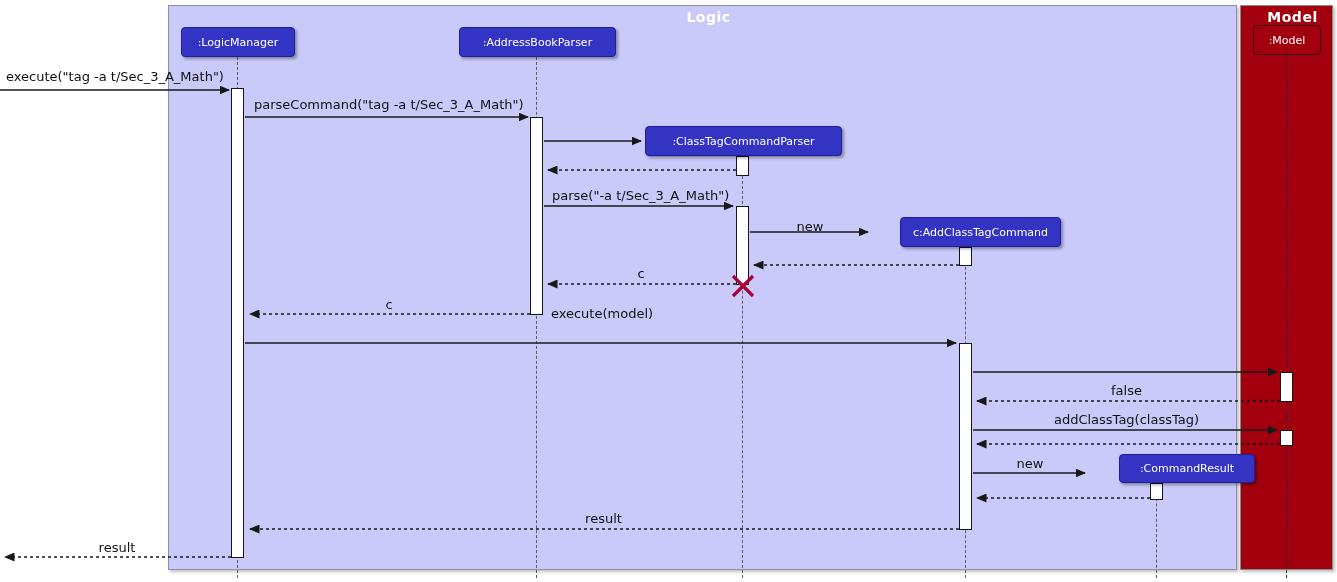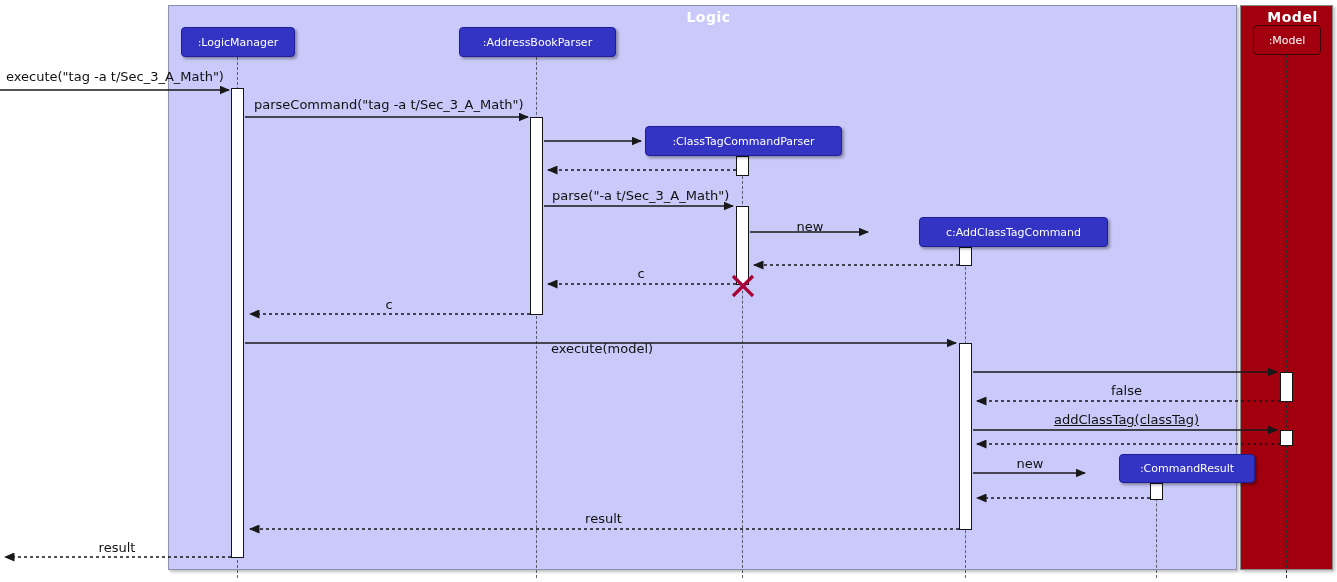--- a/index.html
+++ b/index.html
@@ -90,30 +90,30 @@
     </g>
     <g stroke="#A80036" stroke-width="3.2">
       <line x1="733" y1="276" x2="753" y2="296"></line>
       <line x1="753" y1="276" x2="733" y2="296"></line>
     </g>
   </svg>
 
   <div class="pbox" style="left:181px;top:27px;width:114px;height:30px;background:#3333C4;border:1.5px solid #1e1e96;">:LogicManager</div>
   <div class="pbox" style="left:459px;top:27px;width:157px;height:30px;background:#3333C4;border:1.5px solid #1e1e96;">:AddressBookParser</div>
   <div class="pbox" style="left:645px;top:126px;width:197px;height:30px;background:#3333C4;border:1.5px solid #1e1e96;">:ClassTagCommandParser</div>
-  <div class="pbox" style="left:919px;top:217px;width:189px;height:30px;background:#3333C4;border:1.5px solid #1e1e96;">c:AddClassTagCommand</div>
+  <div class="pbox" style="left:900px;top:217px;width:161px;height:30px;background:#3333C4;border:1.5px solid #1e1e96;">c:AddClassTagCommand</div>
   <div class="pbox" style="left:1089px;top:454px;width:136px;height:29px;background:#3333C4;border:1.5px solid #1e1e96;margin-left:30px;">:CommandResult</div>
   <div class="pbox" style="left:1253px;top:25px;width:68px;height:30px;background:#A2000E;border:1.5px solid #3f0008;box-shadow:none;">:Model</div>
 
   <div class="msg-label" style="left:6px;top:69px;">execute("tag -a t/Sec_3_A_Math")</div>
   <div class="msg-label" style="left:254px;top:97px;">parseCommand("tag -a t/Sec_3_A_Math")</div>
   <div class="msg-label" style="left:552px;top:188px;">parse("-a t/Sec_3_A_Math")</div>
   <div class="msg-label center" style="left:750px;top:219px;width:120px;">new</div>
   <div class="msg-label center" style="left:546px;top:266px;width:190px;">c</div>
   <div class="msg-label center" style="left:248px;top:297px;width:282px;">c</div>
-  <div class="msg-label center" style="left:245px;top:341px;width:714px;">execute(model)</div>
+  <div class="msg-label center" style="left:245px;top:306px;width:714px;">execute(model)</div>
   <div class="msg-label center" style="left:973px;top:383px;width:307px;">false</div>
-  <div class="msg-label center" style="left:973px;top:412px;width:307px;text-decoration:underline;">addClassTag(classTag)</div>
+  <div class="msg-label center" style="left:973px;top:412px;width:307px;">addClassTag(classTag)</div>
   <div class="msg-label center" style="left:973px;top:456px;width:114px;">new</div>
   <div class="msg-label center" style="left:248px;top:511px;width:711px;">result</div>
   <div class="msg-label center" style="left:3px;top:540px;width:228px;">result</div>
 
 </div>
 
 </body></html>

